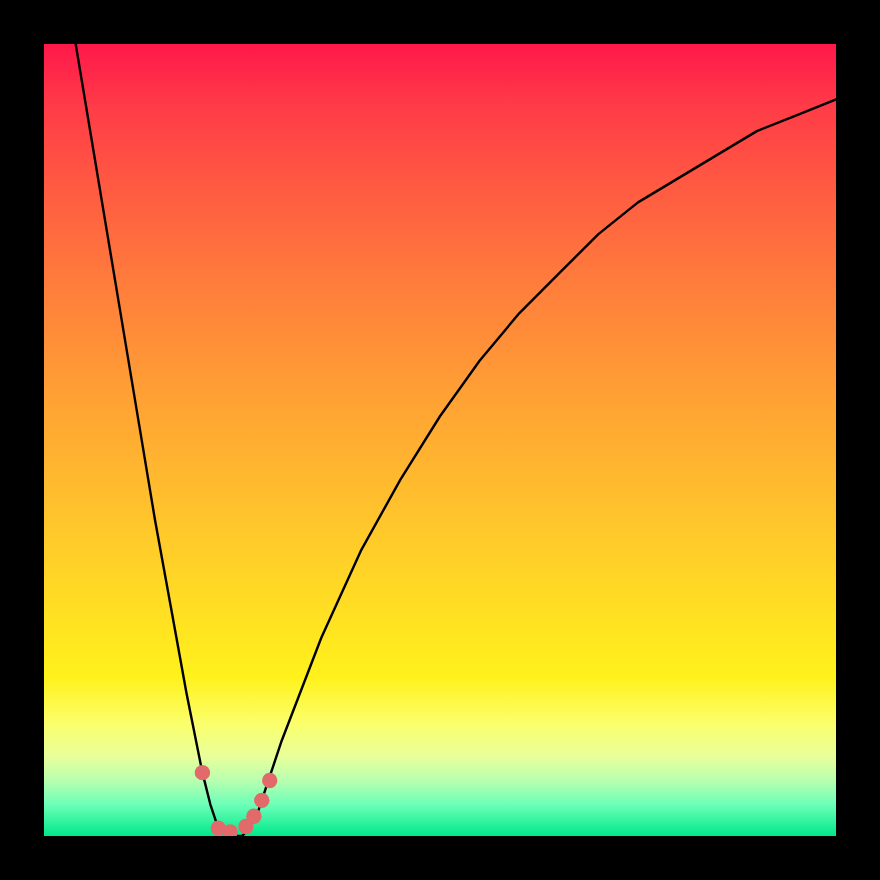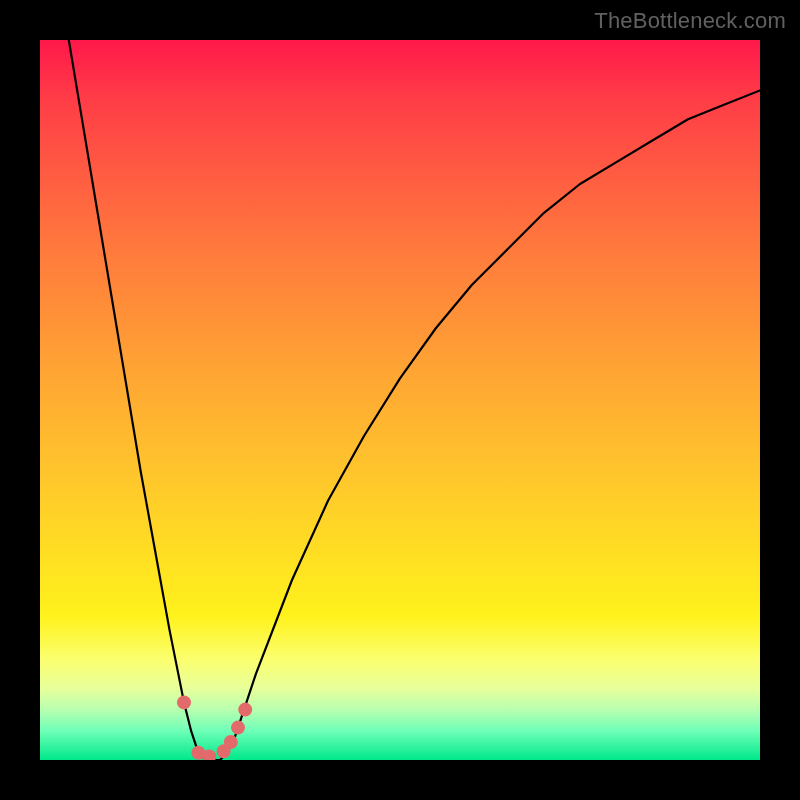--- a/index.html
+++ b/index.html
@@ -58,21 +58,20 @@
     font-weight: 500;
     letter-spacing: 0.2px;
     user-select: none;
   }
 </style>
 </head>
 <body>
 
 <div class="stage">
 
-  <div class="watermark">TheBottleneck.com</div>
 
   <div class="plot-area">
     <div class="gradient-bg"></div>
 
     <svg class="curve-svg" viewBox="0 0 720 720" preserveAspectRatio="none">
       <path id="curve-path" fill="none" stroke-width="2.2" stroke-linecap="round" stroke-linejoin="round" d="M28.80 0.00 L43.20 86.40 L57.60 172.80 L72.00 259.20 L86.40 345.60 L100.80 432.00 L115.20 511.20 L129.60 590.40 L144.00 662.40 L151.20 691.20 L158.40 712.80 L165.60 720.00 L172.80 720.00 L180.00 720.00 L187.20 712.80 L194.40 698.40 L201.60 676.80 L216.00 633.60 L252.00 540.00 L288.00 460.80 L324.00 396.00 L360.00 338.40 L396.00 288.00 L432.00 244.80 L468.00 208.80 L504.00 172.80 L540.00 144.00 L576.00 122.40 L612.00 100.80 L648.00 79.20 L684.00 64.80 L720.00 50.40" stroke="#000000"></path>
       <g id="marker-group">
           <circle cx="144.00" cy="662.40" r="7" fill="#e26a6a"></circle>
           <circle cx="158.40" cy="712.80" r="7" fill="#e26a6a"></circle>
           <circle cx="169.20" cy="716.40" r="7" fill="#e26a6a"></circle>

